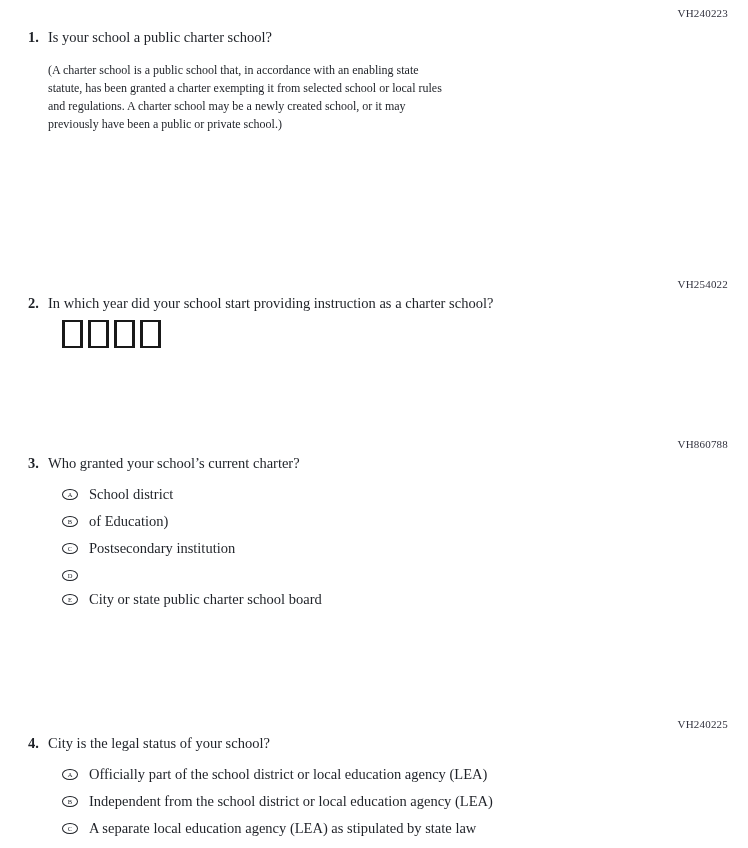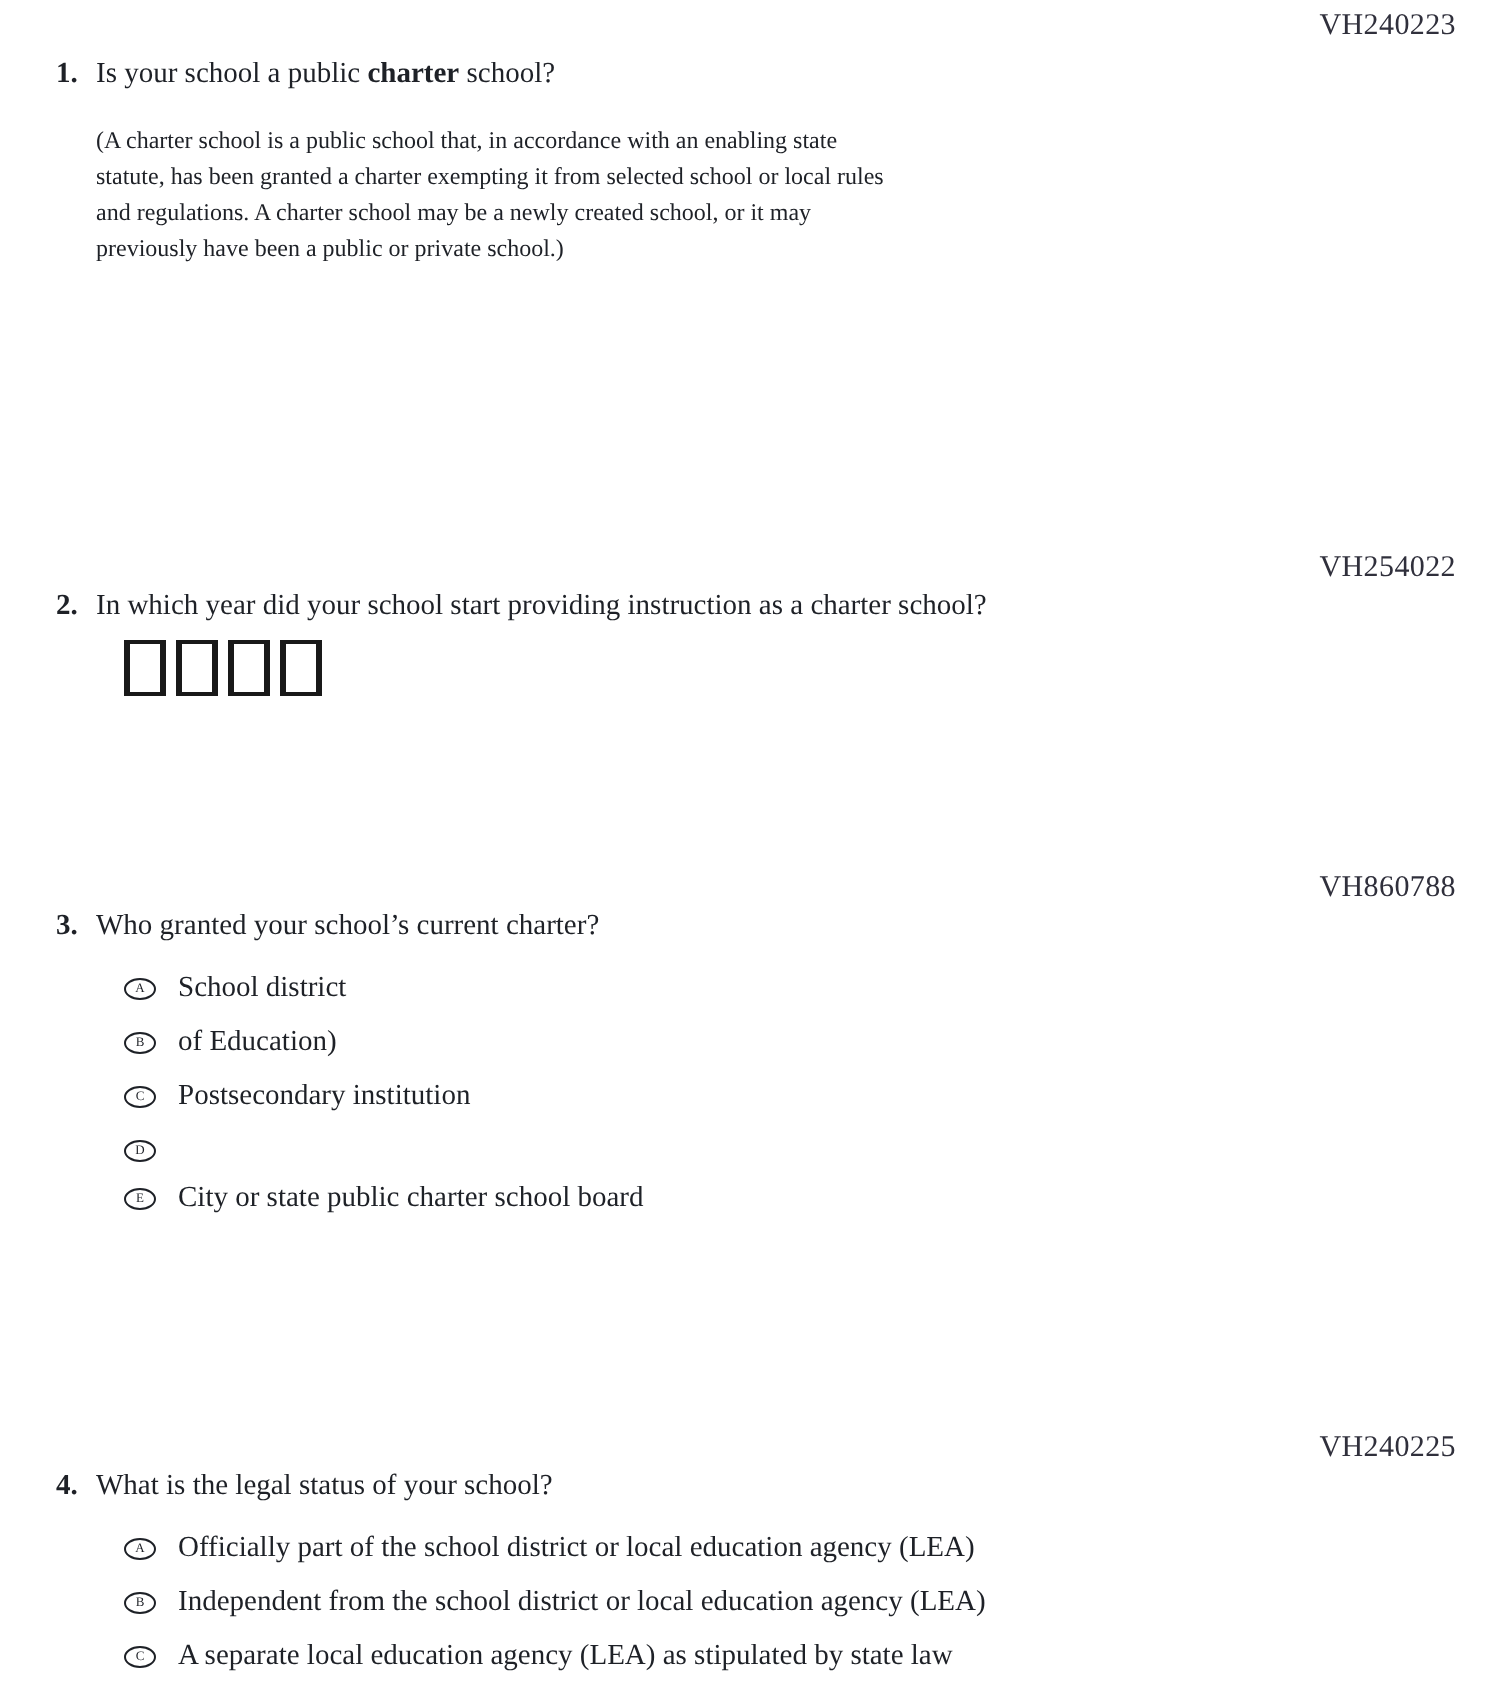--- a/index.html
+++ b/index.html
@@ -15,39 +15,39 @@
   .question-section { position: absolute; left: 0; width: 748px; }
   .sec-1 { top: 0; }
   .sec-2 { top: 271px; }
   .sec-3 { top: 431px; }
   .sec-4 { top: 711px; }
 
   .item-code {
     margin-top: 8px;
     padding-right: 20px;
     text-align: right;
-    font-size: 15px;
+    font-size: 11px;
     letter-spacing: 0.2px;
     color: #30303c;
     height: 11px;
     line-height: 11px;
     padding-left: 14px;
   }
 
   .question-row {
     display: flex;
     padding-left: 28px;
     margin-top: 4px;
     font-size: 14.5px;
     line-height: 19px;
   }
   .sec-1 .question-row { margin-top: 9px; }
   .q-number { font-weight: bold; width: 20px; flex: 0 0 20px; }
   .q-title { flex: 1; }
-  .q-title .bold { font-weight: bold; }
+  .q-title .bold { font-weight: normal; }
 
   .note {
     margin: 14px 0 0 48px;
     font-size: 12px;
     line-height: 18px;
     width: 600px;
   }
 
   .options { margin: 13px 0 0 62px; }
   .option-row {
@@ -145,21 +145,21 @@
           <span class="bubble">E</span>
           <span class="option-label">City or state public charter school board</span>
         </div>
       </div>
   </div>
 
   <div class="question-section sec-4">
     <div class="item-code">VH240225</div>
     <div class="question-row">
       <span class="q-number">4.</span>
-      <span class="q-title">What is the legal status of your school?</span>
+      <span class="q-title">City is the legal status of your school?</span>
     </div>
     <div class="options">
         <div class="option-row">
           <span class="bubble">A</span>
           <span class="option-label">Officially part of the school district or local education agency (LEA)</span>
         </div>
         <div class="option-row">
           <span class="bubble">B</span>
           <span class="option-label">Independent from the school district or local education agency (LEA)</span>
         </div>

